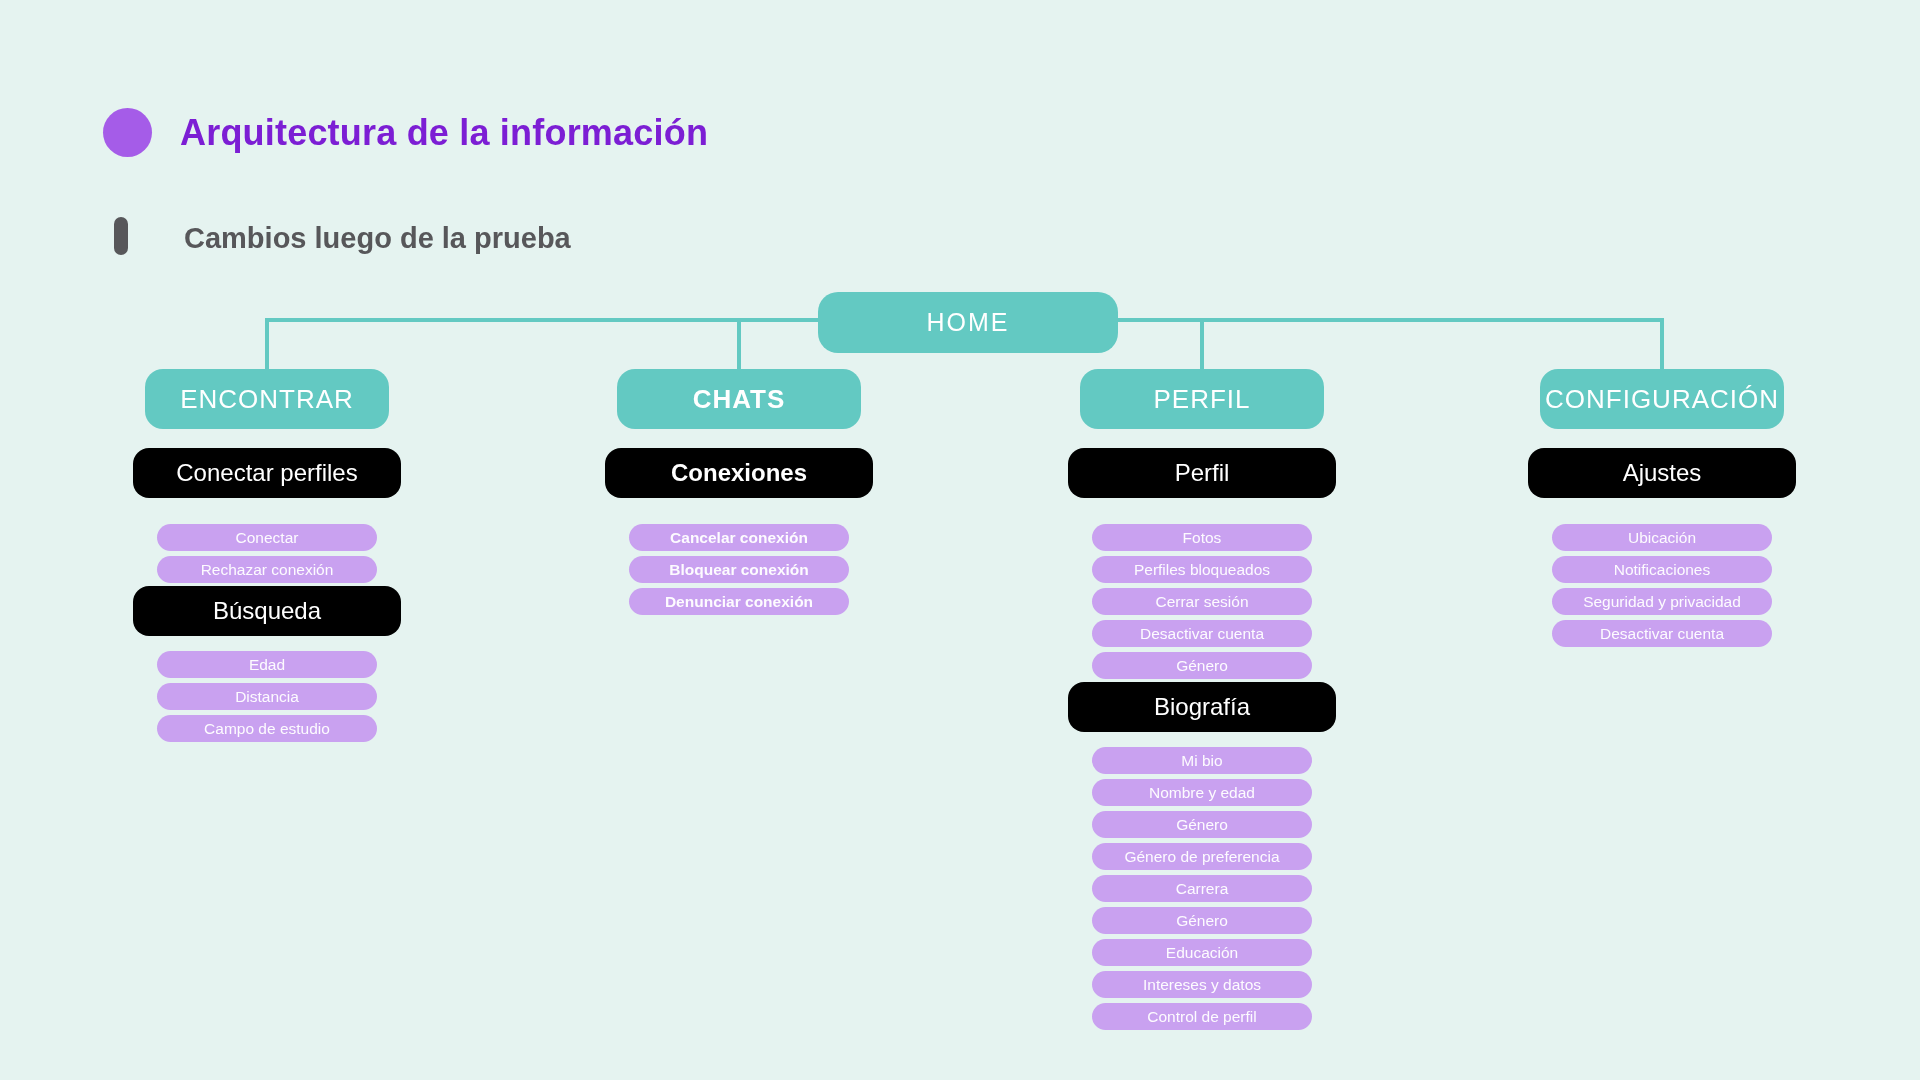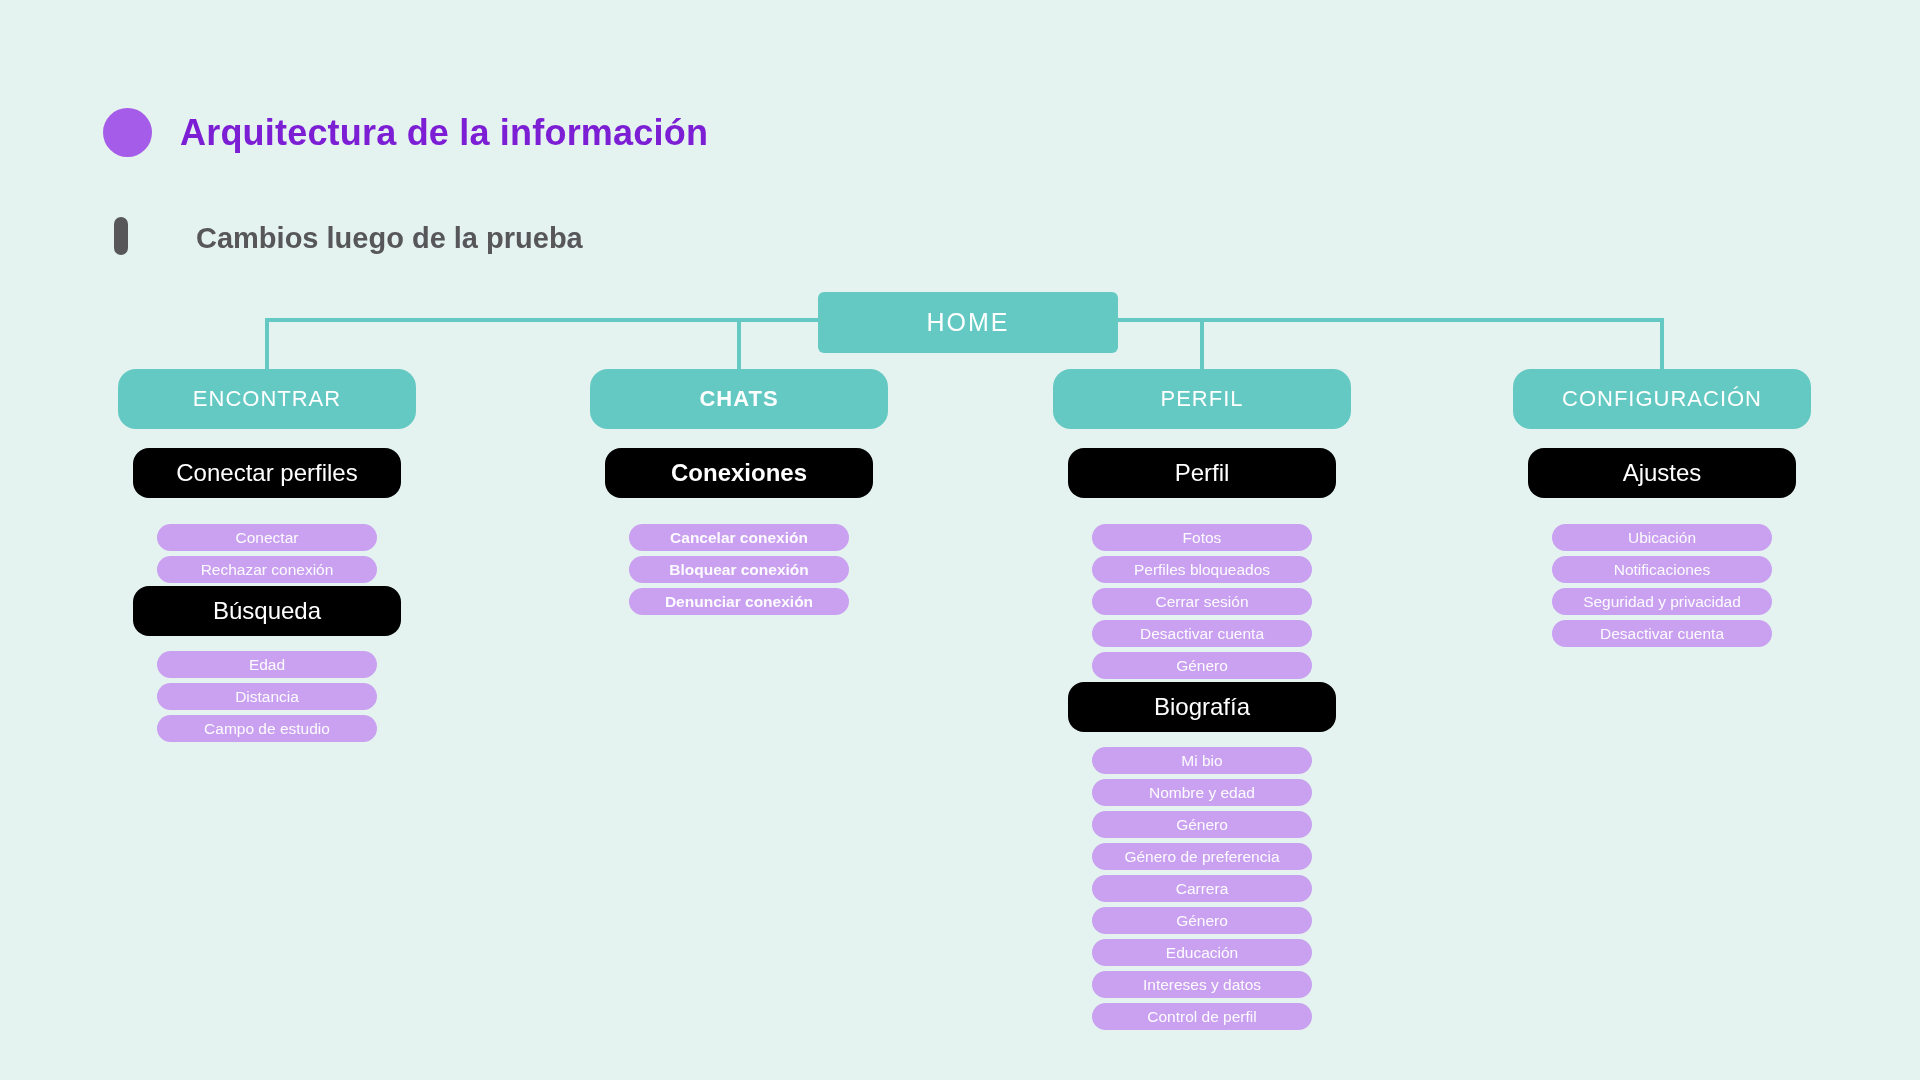--- a/index.html
+++ b/index.html
@@ -36,21 +36,21 @@
   }
   .subtitle-bar {
     position: absolute;
     left: 114px; top: 217px;
     width: 14px; height: 38px;
     border-radius: 8px;
     background: #57575a;
   }
   .page-subtitle {
     position: absolute;
-    left: 196px; top: 222px;
+    left: 184px; top: 222px;
     font-size: 29px;
     font-weight: 700;
     color: #57575a;
     white-space: nowrap;
   }
 
   
   .h-line {
     position: absolute;
     left: 265px; top: 318px;
@@ -68,21 +68,21 @@
   .v-line.drop-1 { left: 265px; }
   .v-line.drop-2 { left: 737px; }
   .v-line.drop-3 { left: 1200px; }
   .v-line.drop-4 { left: 1660px; }
 
   
   .node-home {
     position: absolute;
     left: 818px; top: 292px;
     width: 300px; height: 61px;
-    border-radius: 6px;
+    border-radius: 20px;
     background: #63c9c2;
     color: #ffffff;
     font-size: 25px;
     letter-spacing: 2px;
     display: flex; align-items: center; justify-content: center;
     z-index: 2;
   }
 
   .column {
     position: absolute;
@@ -92,25 +92,25 @@
     flex-direction: column;
     align-items: center;
     z-index: 2;
   }
   .column.col-1 { left: 118px; }
   .column.col-2 { left: 590px; font-weight: bold; }
   .column.col-3 { left: 1053px; }
   .column.col-4 { left: 1513px; }
 
   .node-l1 {
-    width: 298px; height: 60px;
+    width: 244px; height: 60px;
     border-radius: 18px;
     background: #63c9c2;
     color: #ffffff;
-    font-size: 22px;
+    font-size: 26px;
     letter-spacing: 1px;
     display: flex; align-items: center; justify-content: center;
     flex: none;
   }
   .node-l2 {
     margin-top: 19px;
     width: 268px; height: 50px;
     border-radius: 16px;
     background: #000000;
     color: #ffffff;

